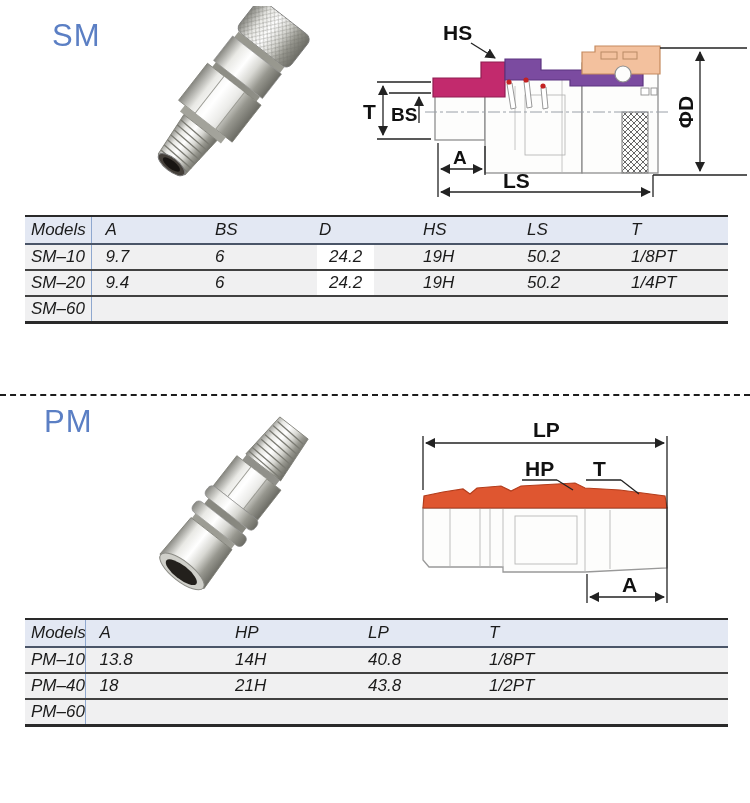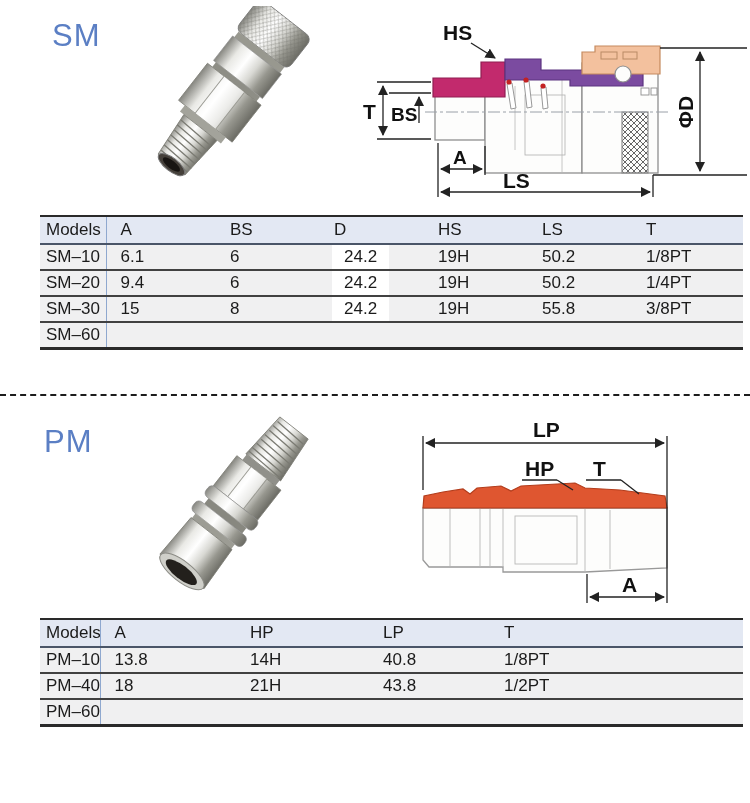--- a/index.html
+++ b/index.html
@@ -6,24 +6,24 @@
   html,body { background:#ffffff; }
   body { font-family:"Liberation Sans", sans-serif; }
   .page { position:relative; width:750px; height:803px; background:#fff; overflow:hidden;padding-left:13px; }
   .abs { position:absolute; }
 
   .section-label {
     position:absolute; font-size:31px; color:#5b7fc4; letter-spacing:1px; font-weight:400;
   }
 
   .spec-table {
-    position:absolute; left:40px; width:703px;
+    position:absolute; left:25px; width:703px;
     border-collapse:collapse; table-layout:fixed;
     background:#f0f0f1;
-    border-top:2px solid #2a2a2a; border-bottom:3px solid #2a2a2a;
+    border-top:2px solid #2a2a2a; border-bottom:3px solid #2a2a2a;font-style:italic;
   }
   .spec-table th, .spec-table td {
     font-size:17px; font-weight:400; text-align:left; color:#1b1b1b;
     padding:0 0 0 14px; white-space:nowrap; overflow:hidden;
     border-bottom:2px solid #414141;
   }
   .spec-table th:first-child, .spec-table td:first-child {
     padding-left:6px; border-right:1.5px solid #8fa8cf;
   }
   .spec-table thead th { background:#e3e8f3; height:28px; border-bottom:2px solid #4a5568; }
@@ -170,60 +170,51 @@
           <th>BS</th>
           <th>D</th>
           <th>HS</th>
           <th>LS</th>
           <th>T</th>
         </tr>
       </thead>
       <tbody>
         <tr>
           <td><span>SM–10</span></td>
-          <td><span>6.1</span></td>
+          <td><span>9.7</span></td>
           <td><span>6</span></td>
           <td><span class="patch">24.2</span></td>
           <td><span>19H</span></td>
           <td><span>50.2</span></td>
           <td><span>1/8PT</span></td>
         </tr>
         <tr>
           <td><span>SM–20</span></td>
           <td><span>9.4</span></td>
           <td><span>6</span></td>
           <td><span class="patch">24.2</span></td>
           <td><span>19H</span></td>
           <td><span>50.2</span></td>
           <td><span>1/4PT</span></td>
         </tr>
         <tr>
-          <td><span>SM–30</span></td>
-          <td><span>15</span></td>
-          <td><span>8</span></td>
-          <td><span class="patch">24.2</span></td>
-          <td><span>19H</span></td>
-          <td><span>55.8</span></td>
-          <td><span>3/8PT</span></td>
-        </tr>
-        <tr>
           <td><span>SM–60</span></td>
           <td><span></span></td>
           <td><span></span></td>
           <td><span></span></td>
           <td><span></span></td>
           <td><span></span></td>
           <td><span></span></td>
         </tr>
       </tbody>
     </table>
 
   <div class="divider" style="top:394px;"></div>
 
-  <div class="section-label" style="left:44px; top:424px;">PM</div>
+  <div class="section-label" style="left:44px; top:404px;">PM</div>
 
   <svg class="abs" style="left:98px; top:412px;" width="245" height="200" viewBox="0 0 245 200">
     <g transform="translate(196,16) rotate(38)">
       <path d="M-18,0 L18,0 L22,50 L-22,50 Z" fill="url(#cg)" stroke="#7d7d75" stroke-width="0.8"></path>
       <g stroke="#7a7a72" stroke-width="1.3">
         <line x1="-17" y1="5" x2="17" y2="7"></line>
           <line x1="-18" y1="11" x2="18" y2="13"></line>
         <line x1="-18" y1="17" x2="18" y2="19"></line>
           <line x1="-19" y1="23" x2="19" y2="25"></line>
         <line x1="-19" y1="29" x2="19" y2="31"></line>

